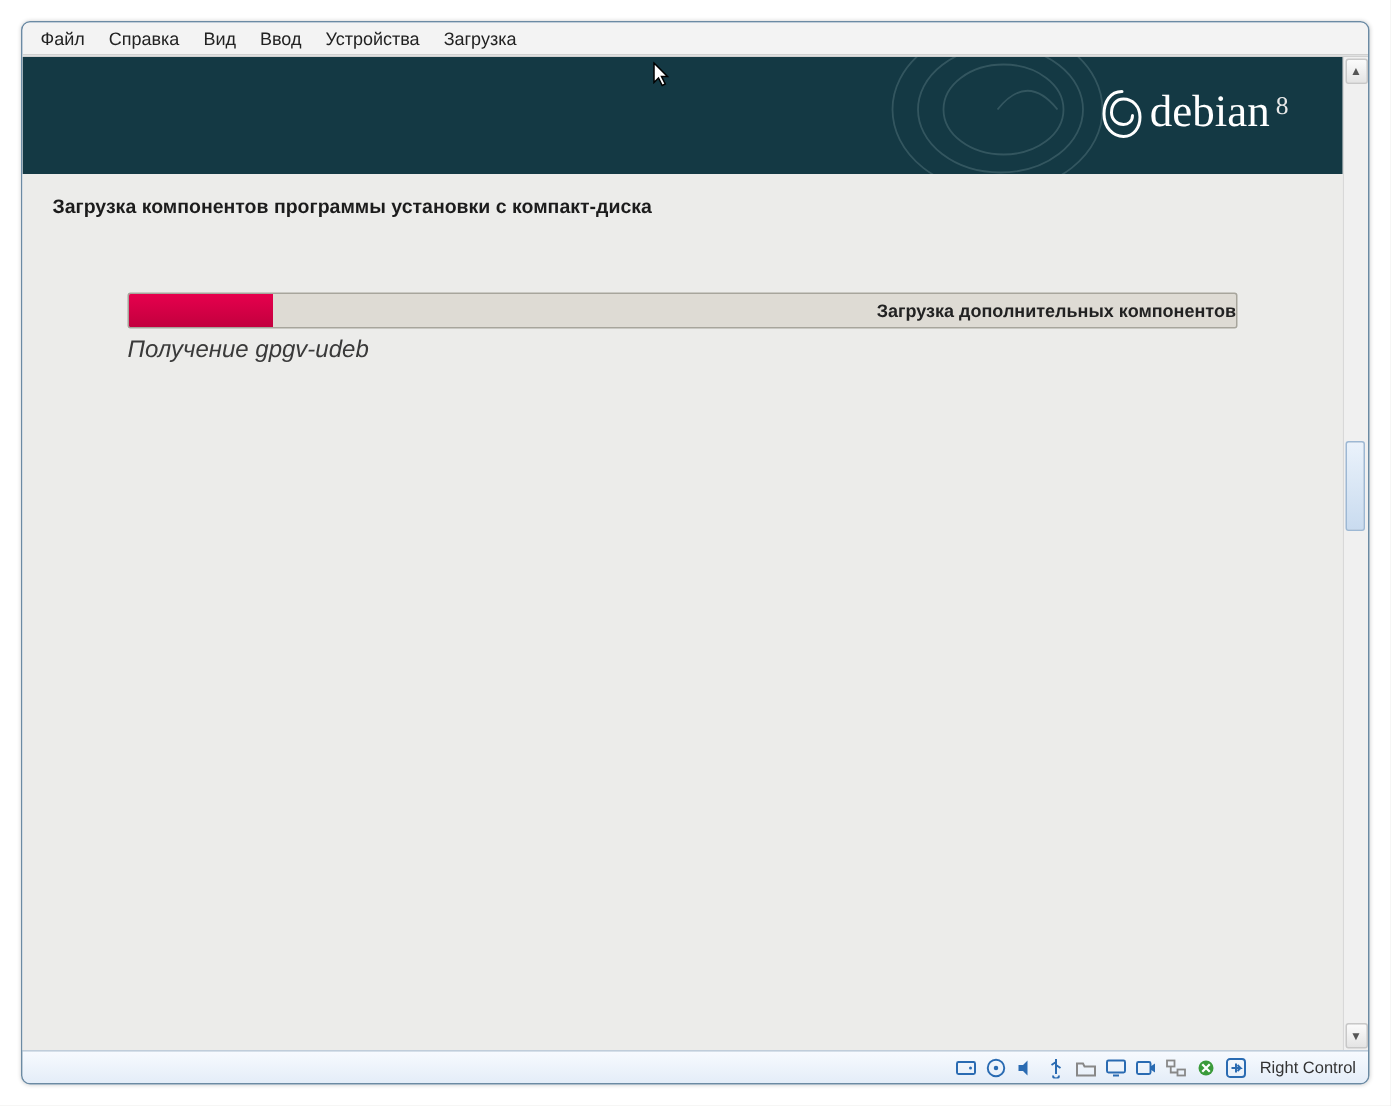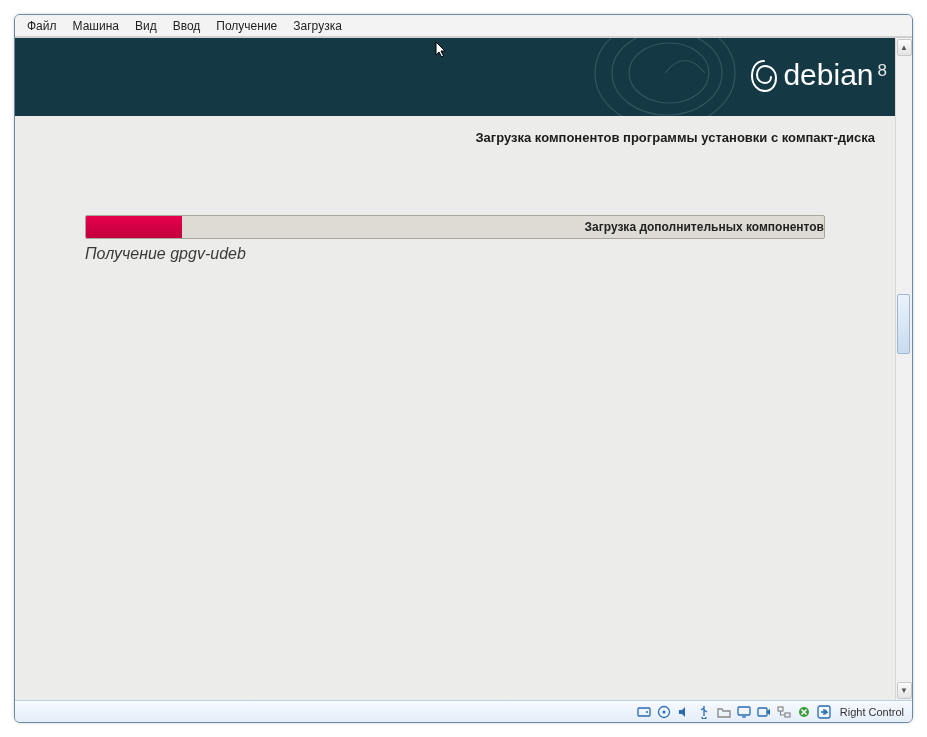--- a/index.html
+++ b/index.html
@@ -95,34 +95,34 @@
   }
   
   .banner {
     height: 78px; background: #143944;
     position: relative; overflow: hidden;
   }
   .swirl {
     position:absolute; right:140px; top:-20px; opacity:.45;
   }
   .brand {
-    position:absolute; right:8px; top:20px;
-    font-family: Liberation Sans, sans-serif; color:#fff; font-size:30px;
+    position:absolute; right:36px; top:20px;
+    font-family: Liberation Serif, serif; color:#fff; font-size:30px;
     display:flex; align-items:flex-start; gap:4px;
   }
   .brand .ver { font-size:17px; margin-top:3px; color:#e8e8e8;}
   .brand-swirl {
     width:30px;height:36px;
   }
   
   .installer-body {
     flex:1; background:#ececea; padding: 14px 20px;
     color:#1c1c1c;
   }
-  .heading { font-weight:bold; font-size:13px; margin-bottom: 70px; text-align: right; }
+  .heading { font-weight:bold; font-size:13px; margin-bottom: 50px; }
   .progress-wrap { margin: 0 50px; }
   .progress {
     height:24px; background:#dedbd4;
     border:1px solid #a7a59c; border-radius:2px;
     position:relative; display:flex; align-items:center; justify-content:flex-end;
     overflow:hidden;
   }
   .progress-fill {
     position:absolute; left:0; top:0; bottom:0;
     width:13%;
@@ -150,24 +150,24 @@
   }
 </style>
 </head>
 <body>
 
 <div class="window">
 
 
   <div class="menubar">
     <div class="menu-item">Файл</div>
-    <div class="menu-item">Машина</div>
+    <div class="menu-item">Справка</div>
     <div class="menu-item">Вид</div>
     <div class="menu-item">Ввод</div>
-    <div class="menu-item">Получение</div>
+    <div class="menu-item">Устройства</div>
     <div class="menu-item">Загрузка</div>
   </div>
 
   <div class="client-wrap">
     <div class="client">
 
       <svg class="cursor" viewBox="0 0 12 18">
         <path d="M1 1 L1 14 L4 11 L6.5 16 L8.5 15 L6 10 L10 10 Z" fill="#fff" stroke="#000" stroke-width="1"></path>
       </svg>
 

